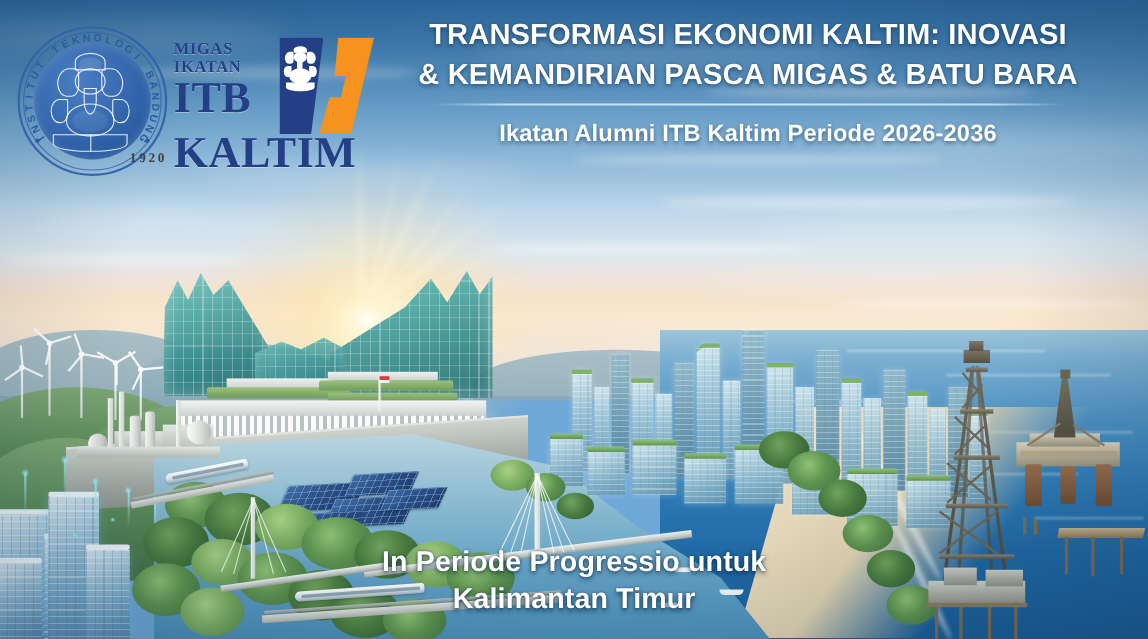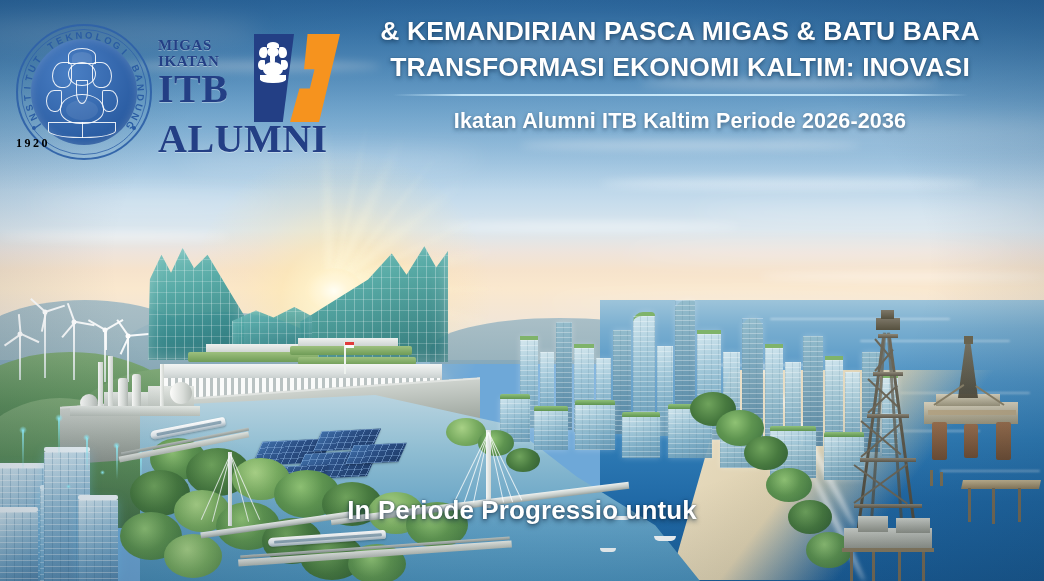--- a/index.html
+++ b/index.html
@@ -405,22 +405,22 @@
     font-size:9.5px; font-weight:700; letter-spacing:.5px;
     color:#2a5ca3;
   }
   .seal-arc-text span {
     position:absolute; left:50%; top:50%;
     transform-origin:0 0;
     white-space:pre;
   }
   .seal-year {
     position:absolute; left:0; right:0; bottom:9px;
-    text-align:left; font-size:12px; font-weight:700;
-    color:#000000; letter-spacing:2.5px;
+    text-align:right; font-size:12px; font-weight:700;
+    color:#404040; letter-spacing:2.5px;
     font-family:"Liberation Serif", serif;
   }
   .seal-dot {
     position:absolute; width:4px; height:4px; border-radius:50%;
     background:#2a5ca3; top:50%; margin-top:34px;
   }
   
   .ganesha { position:absolute; inset:22px; }
   .g-part {
     position:absolute;
@@ -958,28 +958,29 @@
           <div class="iag" style="left:1px;  top:5px;  width:8px;  height:11px; border-radius:60% 20% 40% 50%;"></div>
           <div class="iag" style="left:21px; top:5px;  width:8px;  height:11px; border-radius:20% 60% 50% 40%;"></div>
           <div class="iag" style="left:12px; top:13px; width:5px;  height:10px; border-radius:0 0 50% 50%;"></div>
           <div class="iag" style="left:5px;  top:20px; width:20px; height:14px; border-radius:50% 50% 45% 45%;"></div>
           <div class="iag" style="left:0px;  top:18px; width:7px;  height:10px; border-radius:50% 10% 40% 50%;"></div>
           <div class="iag" style="left:23px; top:18px; width:7px;  height:10px; border-radius:10% 50% 50% 40%;"></div>
           <div class="iag" style="left:2px;  top:33px; width:26px; height:8px;  border-radius:0 0 46% 46%;"></div>
         </div>
       </div>
 
-      <div class="ia-kaltim">ALUMNI</div>
+      <div class="ia-kaltim">KALTIM</div>
     </div>
 
     <div class="title-block">
+      <div class="title-line">TRANSFORMASI EKONOMI KALTIM: INOVASI</div>
       <div class="title-line">&amp; KEMANDIRIAN PASCA MIGAS &amp; BATU BARA</div>
-      <div class="title-line">TRANSFORMASI EKONOMI KALTIM: INOVASI</div>
       <div class="title-divider"></div>
       <div class="subtitle">Ikatan Alumni ITB Kaltim Periode 2026-2036</div>
     </div>
   </div>
 
   <div class="tagline">
     <span>In Periode Progressio untuk</span>
+    <span class="l2">Kalimantan Timur</span>
   </div>
 
 </div>
 
 </body></html>

